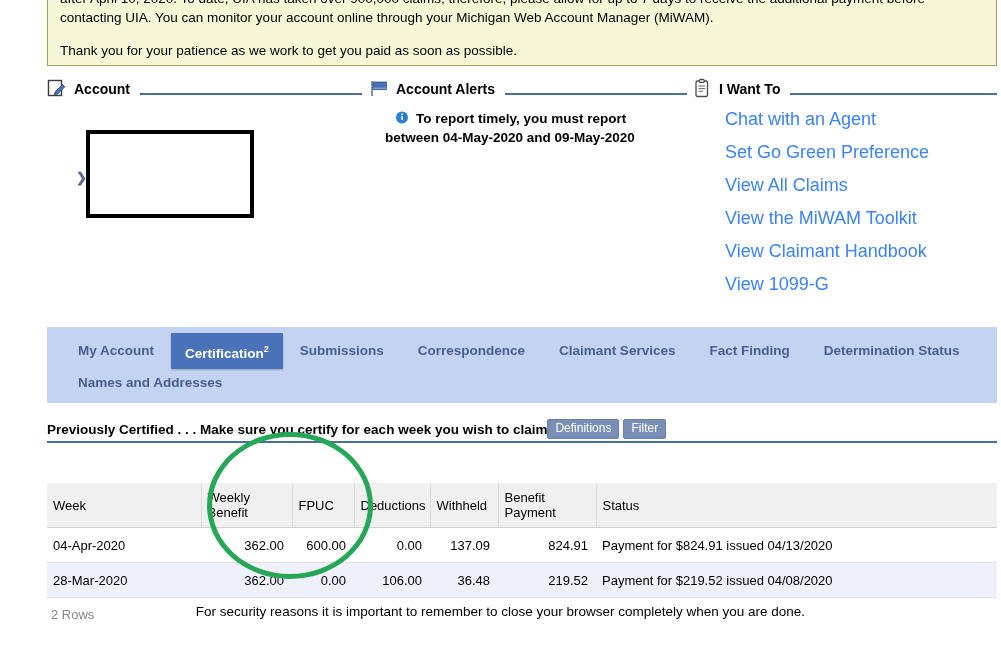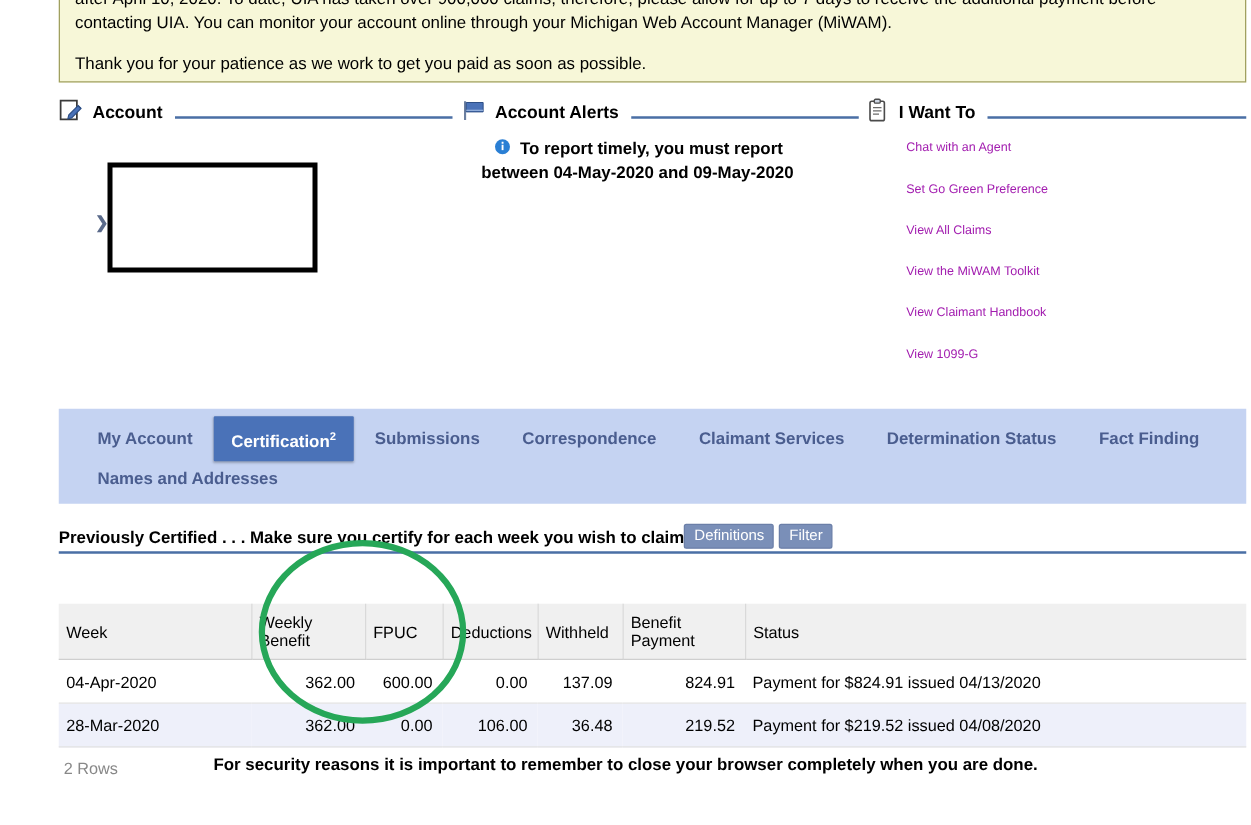--- a/index.html
+++ b/index.html
@@ -133,22 +133,22 @@
   }
   .alert-text .l2 { display: block; margin-left: -31px; }
 
   
   .iwt-list {
     padding-top: 13px;
     padding-left: 33px;
   }
   .iwt-link {
     display: block;
-    color: #a21caf;
-    font-size: 10px;
+    color: #3b82f6;
+    font-size: 18px;
     line-height: 16px;
     margin-bottom: 17px;
     text-decoration: none;
     white-space: nowrap;
     cursor: pointer;
   }
 
   
   .tabbar {
     position: absolute;
@@ -273,21 +273,20 @@
     z-index: 40;
   }
 
   
   .footer {
     position: absolute;
     left: 0;
     top: 604px;
     width: 1001px;
     text-align: center;
-    font-weight: bold;
   }
   .footer-note {
     font-size: 13.5px;
     color: #000;
   }
   .footer-links {
     margin-top: 18px;
     font-size: 13.5px;
     color: #3a3a9c;
   }
@@ -381,22 +380,22 @@
   </div>
 </div>
 
 <div class="tabbar">
   <div class="tab-row">
     <div class="tab"><span>My Account</span></div>
     <div class="tab active"><span>Certification</span><sup>2</sup></div>
     <div class="tab"><span>Submissions</span></div>
     <div class="tab"><span>Correspondence</span></div>
     <div class="tab"><span>Claimant Services</span></div>
+    <div class="tab"><span>Fact Finding</span></div>
     <div class="tab"><span>Determination Status</span></div>
-    <div class="tab"><span>Fact Finding</span></div>
   </div>
   <div class="tab-row">
     <div class="tab"><span>Names and Addresses</span></div>
   </div>
 </div>
 
 <div class="table-block">
   <div class="table-caption-row">
     <span class="table-caption">Previously Certified . . . Make sure you certify for each week you wish to claim</span>
     <span class="caption-actions">

